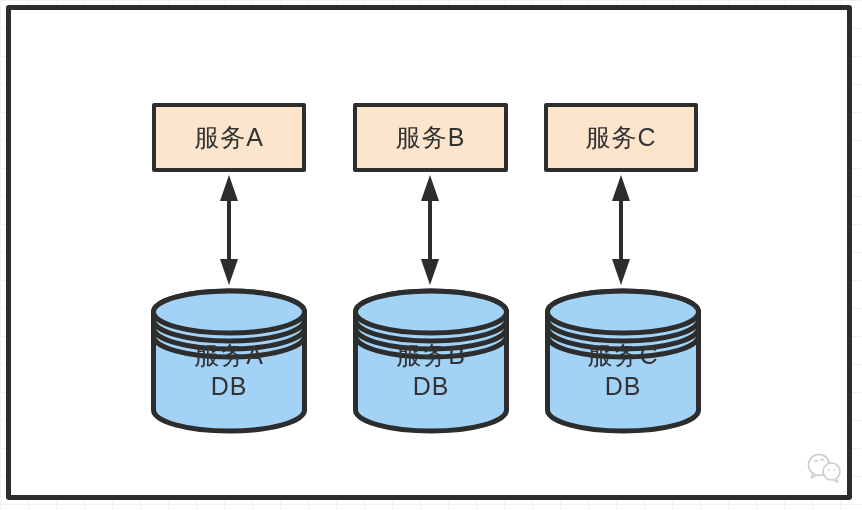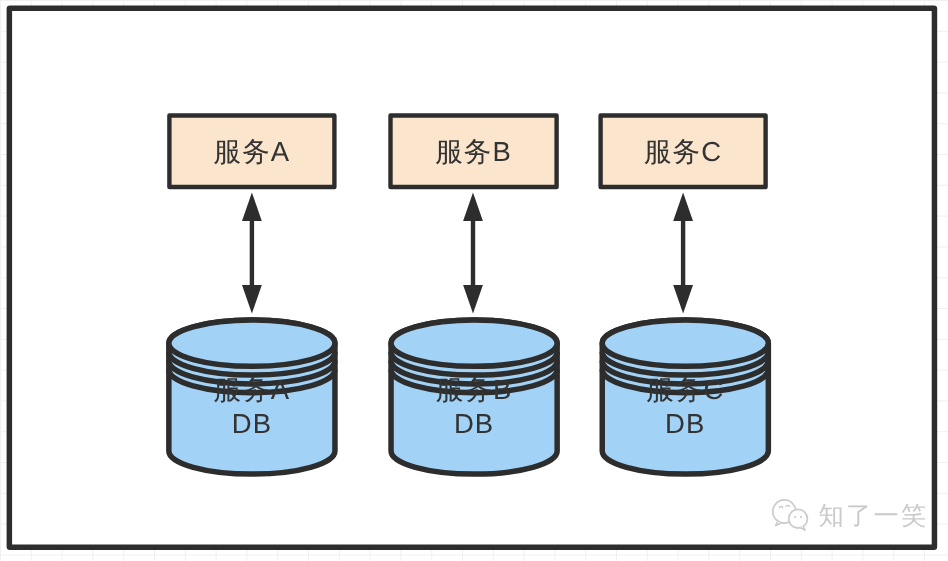--- a/index.html
+++ b/index.html
@@ -146,15 +146,14 @@
     <svg width="38" height="32" viewBox="0 0 38 32">
       <circle cx="13" cy="13" r="10.5" fill="#ffffff" stroke="#cccccc" stroke-width="1.6"></circle>
       <path d="M 7 22 L 5 26 L 10 23.5" fill="#ffffff" stroke="#cccccc" stroke-width="1.4" stroke-linejoin="round"></path>
       <path d="M 8.5 10 a 1.6 1.6 0 0 1 3.2 0" fill="none" stroke="#cccccc" stroke-width="1.3"></path>
       <path d="M 14.5 9 a 1.6 1.6 0 0 1 3.2 0" fill="none" stroke="#cccccc" stroke-width="1.3"></path>
       <circle cx="25.5" cy="19.5" r="8.5" fill="#ffffff" stroke="#cccccc" stroke-width="1.6"></circle>
       <path d="M 30 26.5 L 32 30 L 27.5 27.8" fill="#ffffff" stroke="#cccccc" stroke-width="1.4" stroke-linejoin="round"></path>
       <circle cx="22.8" cy="18" r="1" fill="#cccccc"></circle>
       <circle cx="28.2" cy="18" r="1" fill="#cccccc"></circle>
     </svg>
-    <span>知了一笑</span>
   </div>
 </div>
 
 </body></html>

